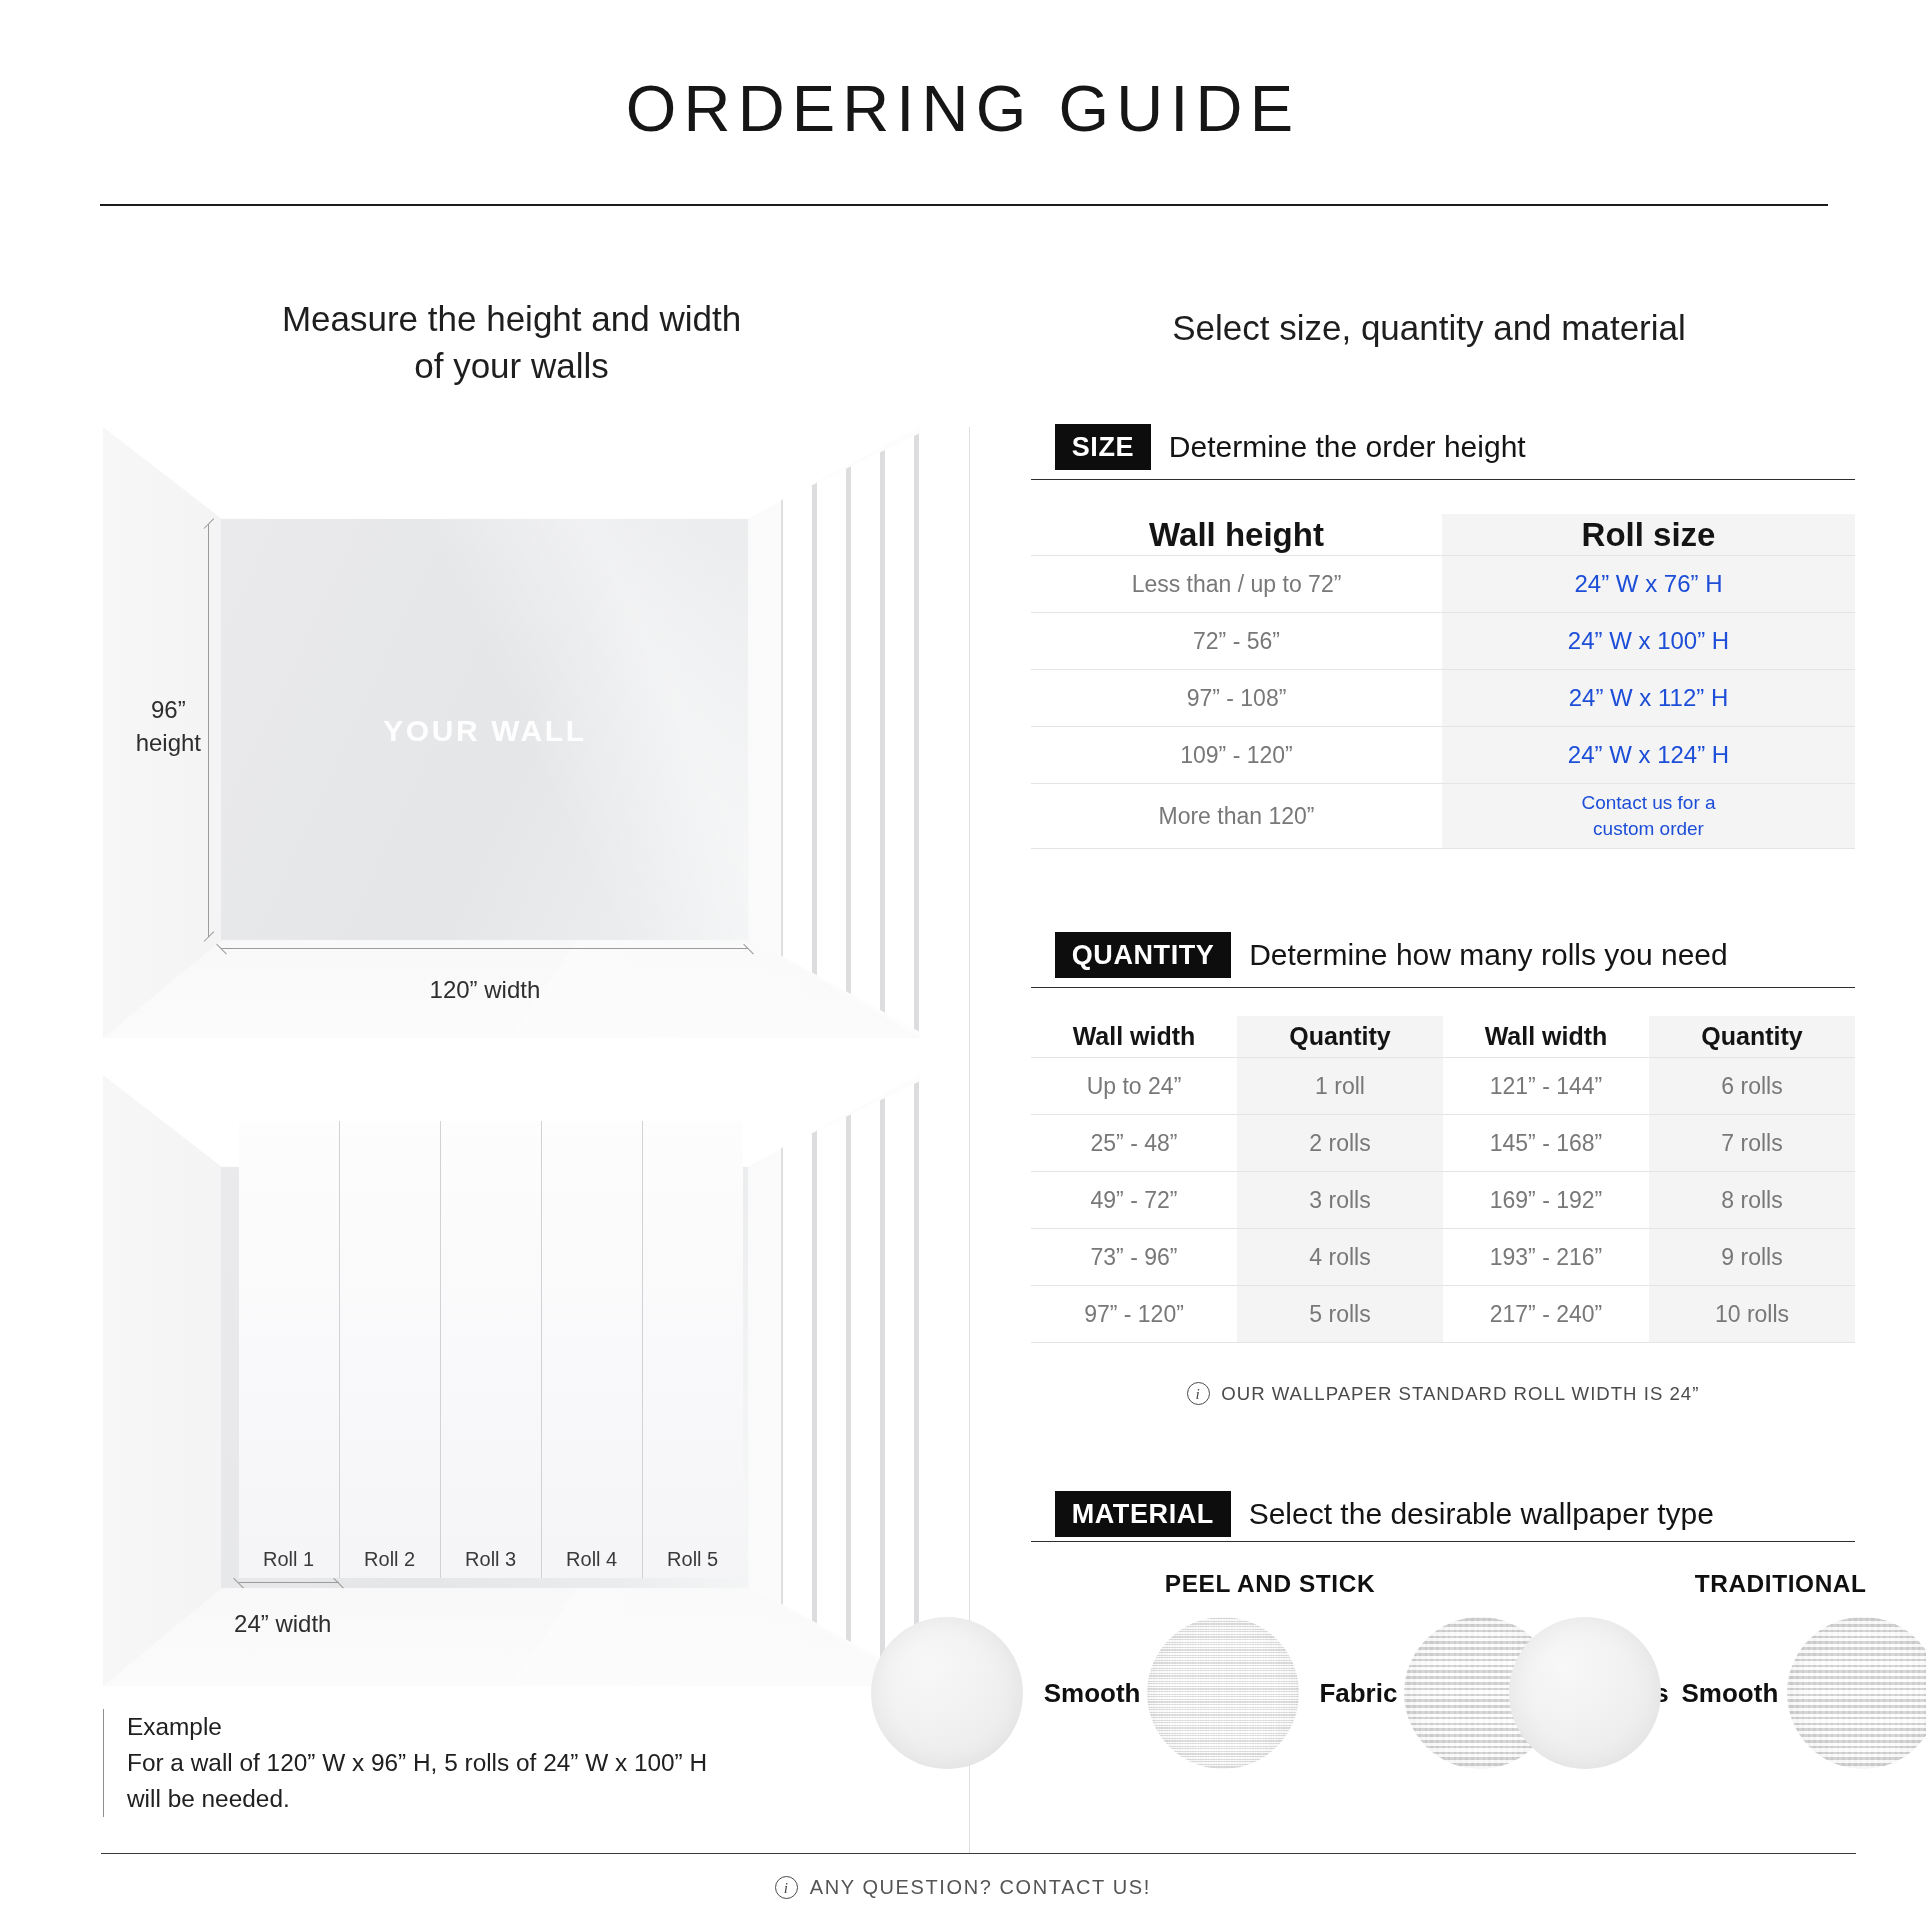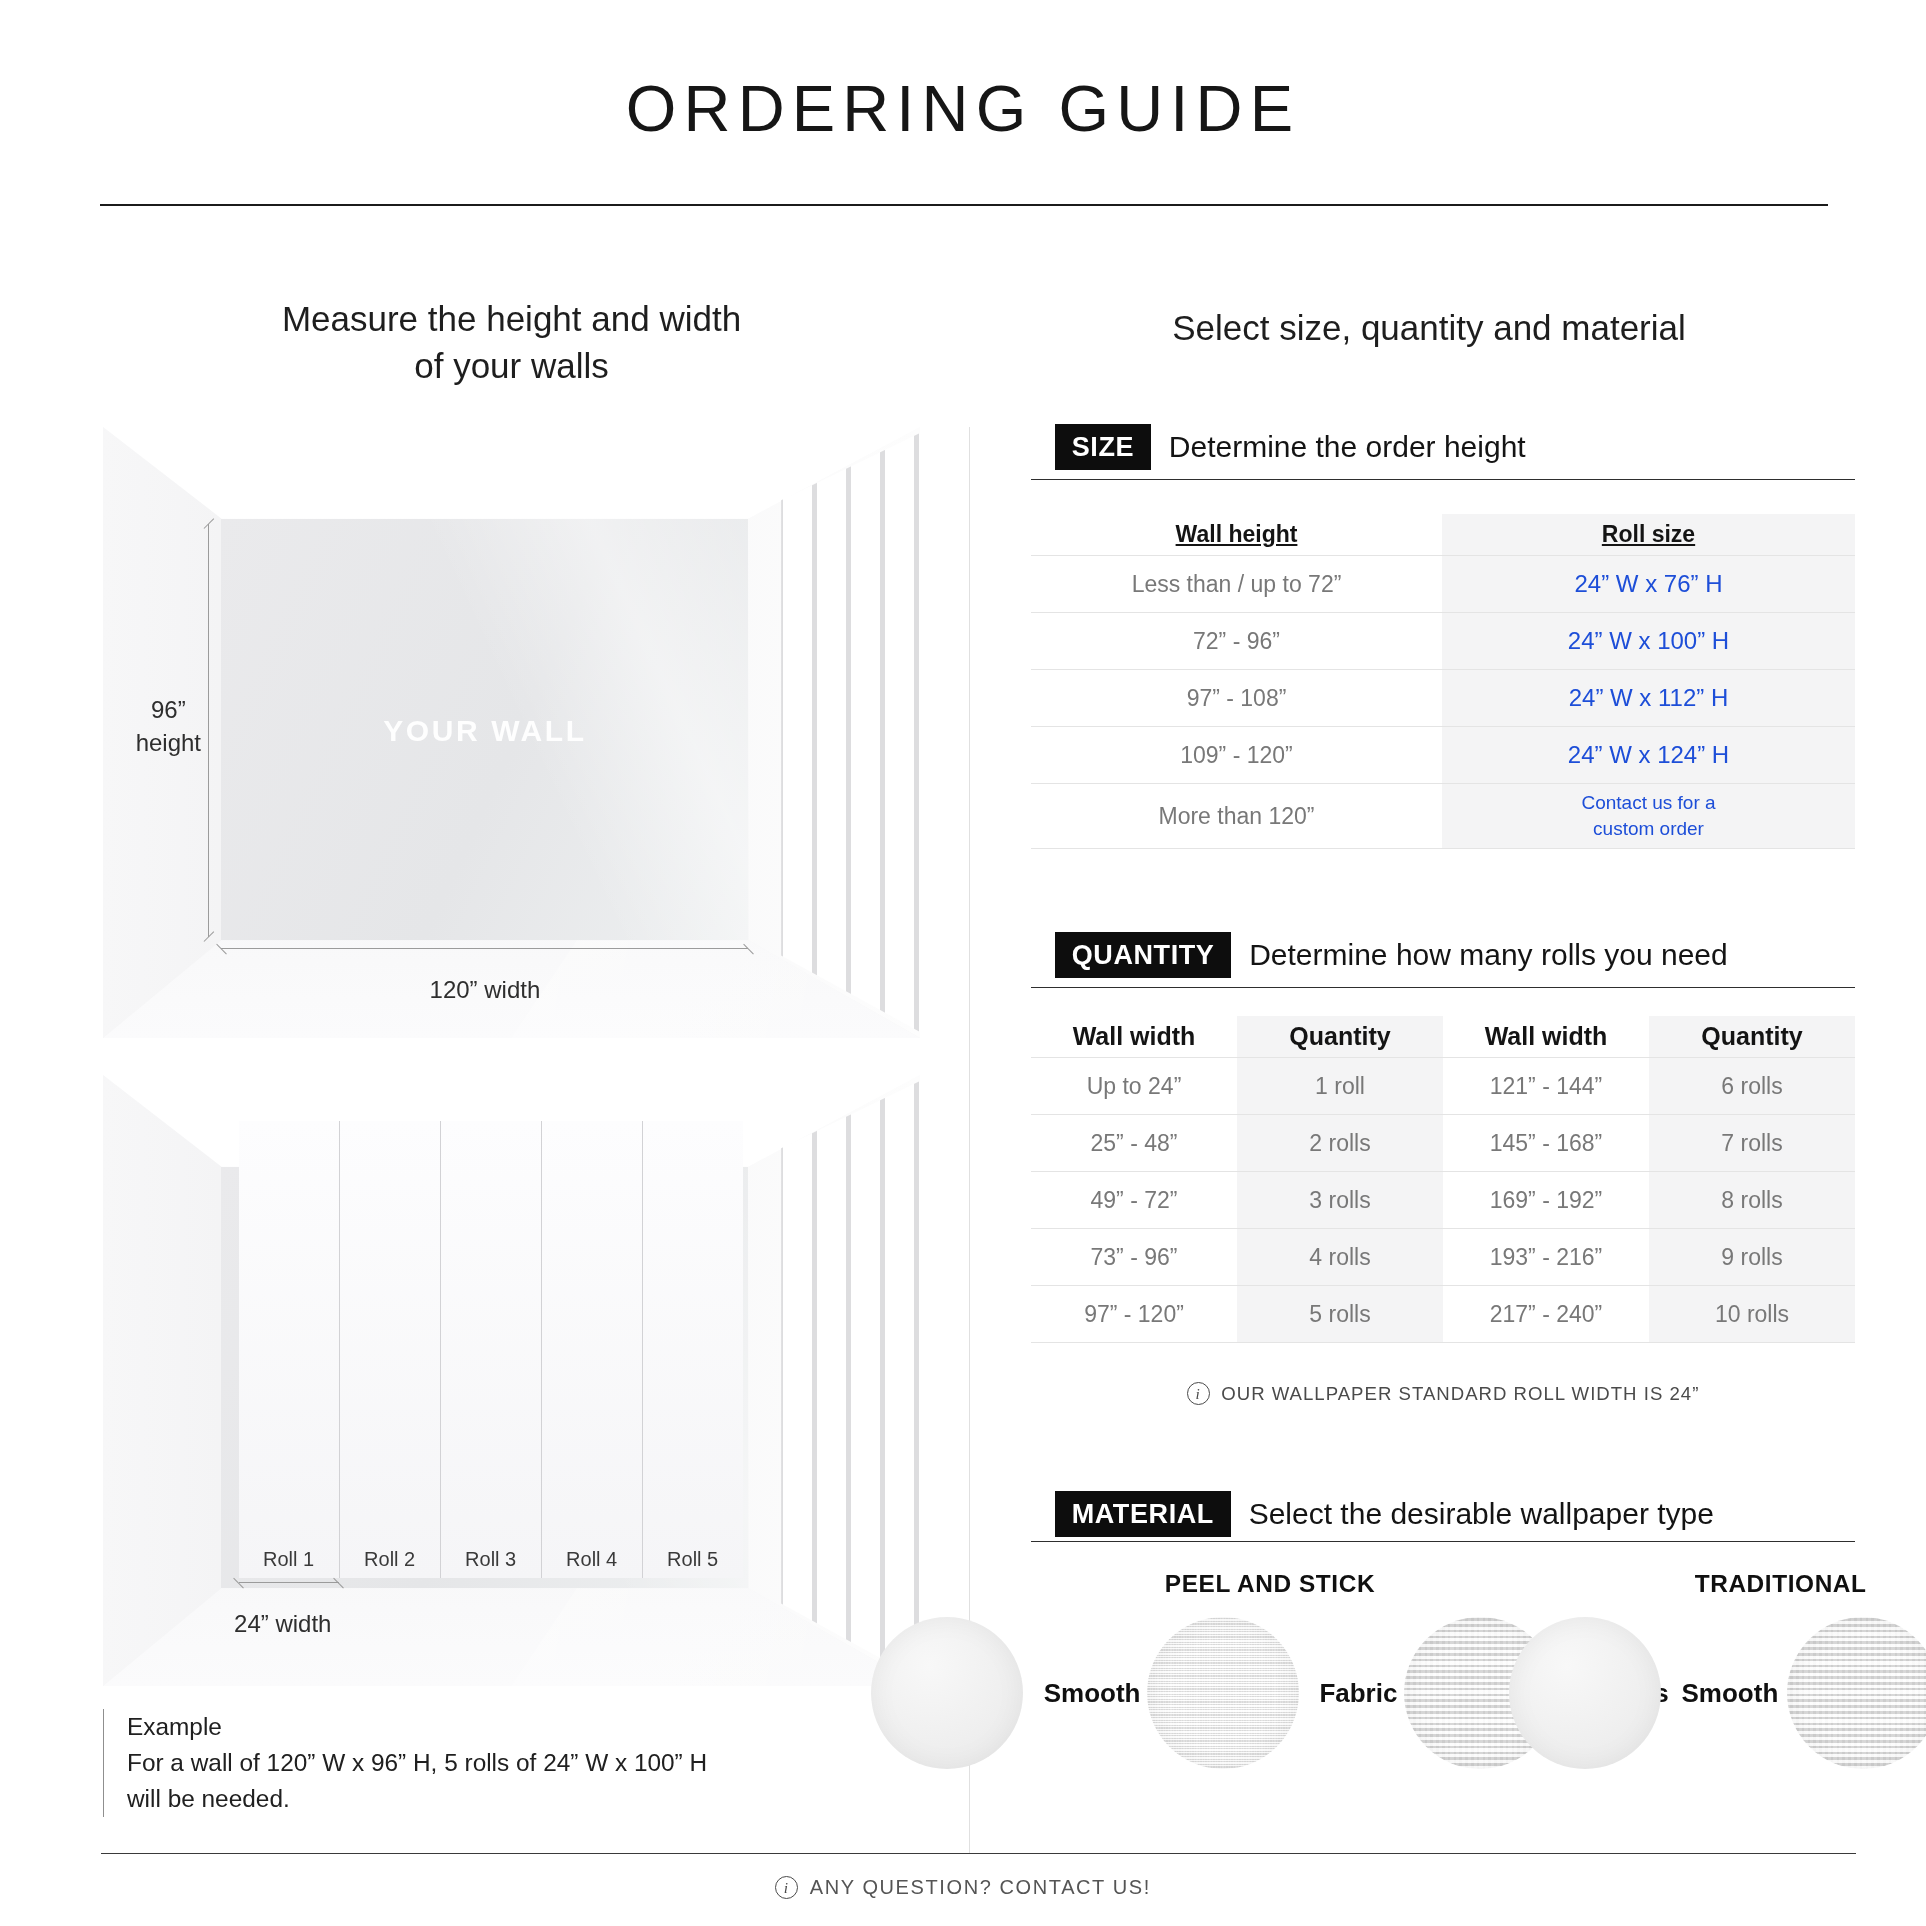--- a/index.html
+++ b/index.html
@@ -80,21 +80,21 @@
   .qty-head  { top:932px; } .qty-underline  { top:987px; }
   .mat-head  { top:1491px; } .mat-underline  { top:1541px; }
 
   
   .size-table { position:absolute; top:514px; left:1031px; width:824px; }
   .st-row { display:flex; border-bottom:1.3px solid #e4e4e4; }
   .st-wall { width:411px; min-height:56px; display:flex; align-items:center; justify-content:center;
              font-size:23px; color:#787878; text-align:center; }
   .st-roll { width:413px; min-height:56px; display:flex; align-items:center; justify-content:center;
              font-size:24px; color:#1d4ed8; background:#f4f4f5; text-align:center; }
-  .st-header .st-wall, .st-header .st-roll { min-height:41px; font-size:23px; font-weight:700; color:#141414;text-decoration:underline; }
+  .st-header .st-wall, .st-header .st-roll { min-height:41px; font-size:33px; font-weight:700; color:#141414; }
   .st-roll.custom { font-size:19px; line-height:1.35; padding:6.4px 117px; min-height:64px; }
 
   
   .q-table { position:absolute; top:1016px; left:1031px; width:824px; }
   .q-row { display:flex; border-bottom:1.3px solid #e4e4e4; }
   .q-cell { width:206px; min-height:56px; display:flex; align-items:center; justify-content:center;
             font-size:23px; color:#787878; text-align:center; }
   .q-cell:nth-child(2), .q-cell:nth-child(4) { background:#f4f4f5; }
   .q-header .q-cell { min-height:41px; font-size:25px; font-weight:700; color:#141414; }
 
@@ -208,21 +208,21 @@
   <div class="size-table">
     <div class="st-row st-header">
       <div class="st-wall">Wall height</div>
       <div class="st-roll">Roll size</div>
     </div>
     <div class="st-row">
       <div class="st-wall">Less than / up to 72”</div>
       <div class="st-roll">24” W x 76” H</div>
     </div>
     <div class="st-row">
-      <div class="st-wall">72” - 96”</div>
+      <div class="st-wall">72” - 56”</div>
       <div class="st-roll">24” W x 100” H</div>
     </div>
     <div class="st-row">
       <div class="st-wall">97” - 108”</div>
       <div class="st-roll">24” W x 112” H</div>
     </div>
     <div class="st-row">
       <div class="st-wall">109” - 120”</div>
       <div class="st-roll">24” W x 124” H</div>
     </div>

